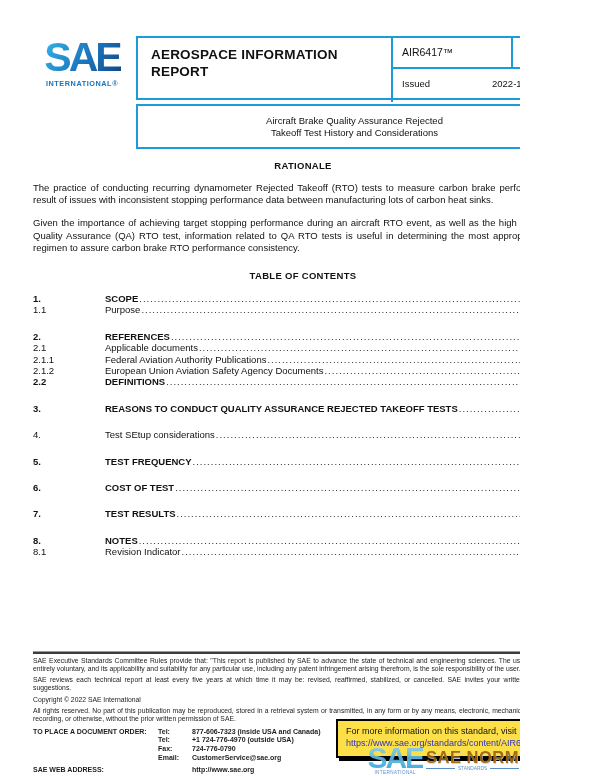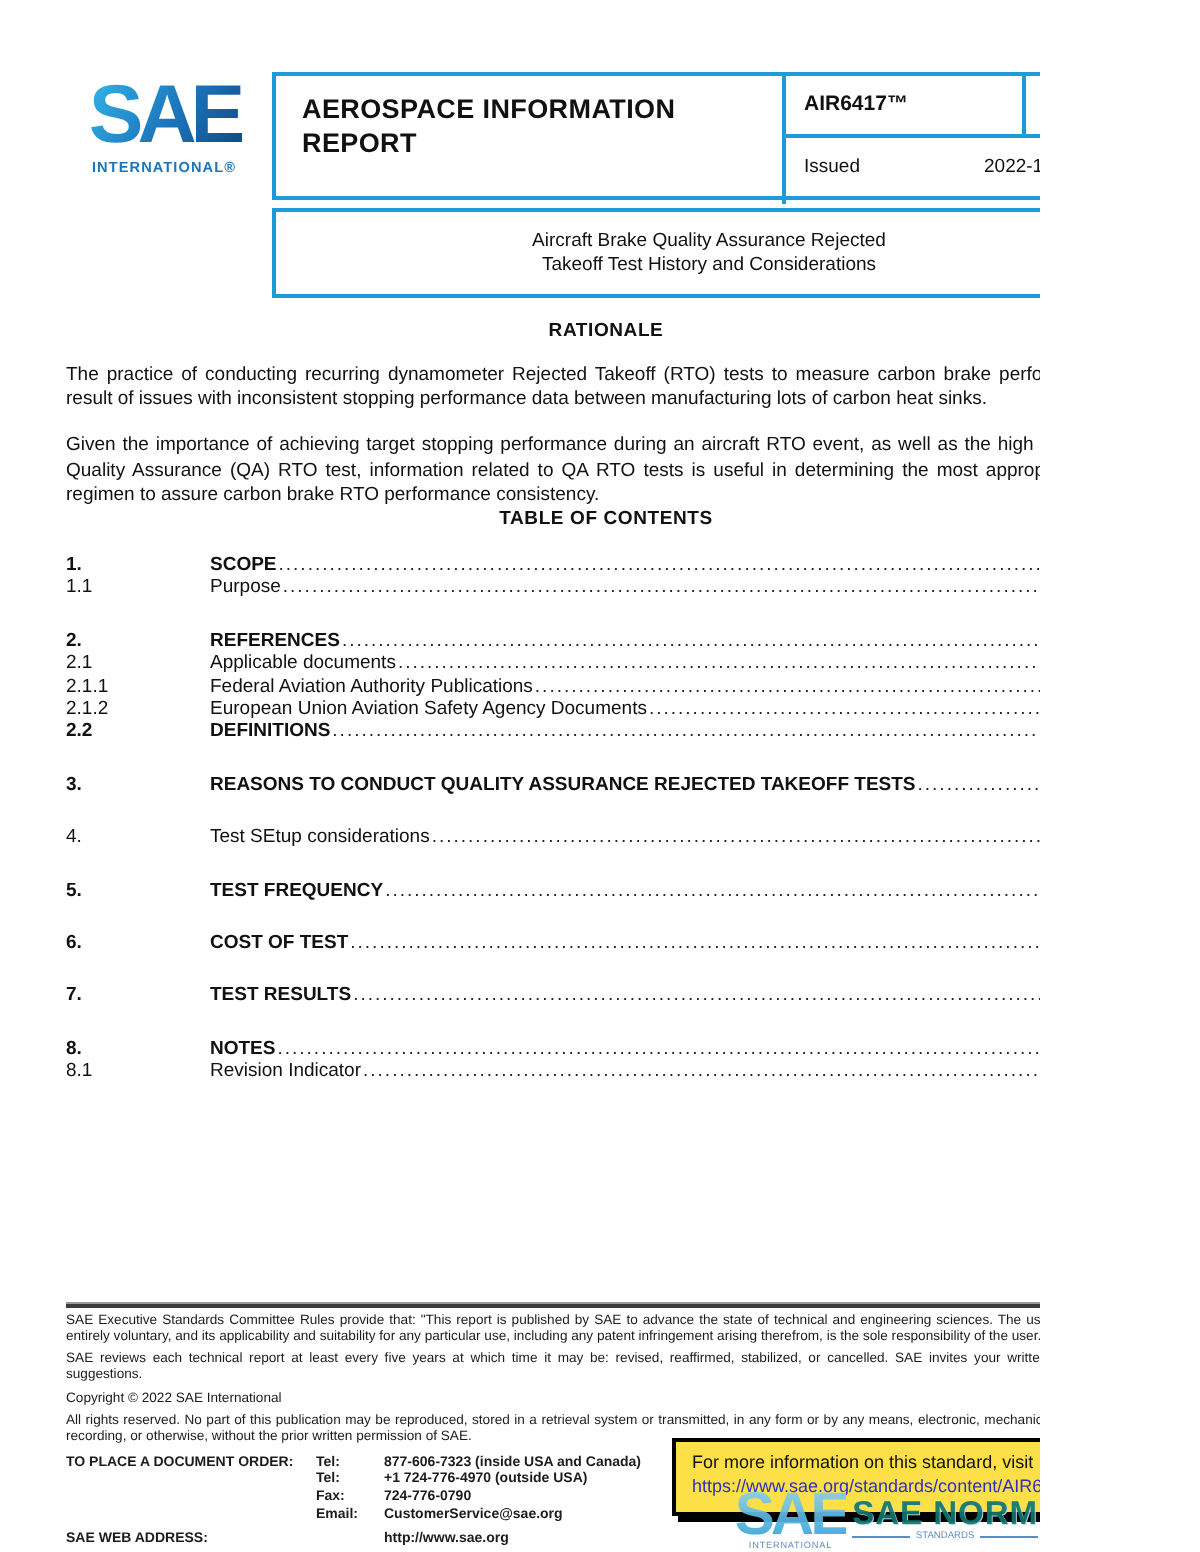--- a/index.html
+++ b/index.html
@@ -15,36 +15,36 @@
     -webkit-background-clip:text; background-clip:text; -webkit-text-fill-color:transparent; color:#1b75bc;
   }
   .sae-intl{font-size:7.3px; font-weight:bold; color:#1b75bc; letter-spacing:0.55px; margin-top:1px;}
   .hdr-table{
     position:absolute; left:136px; top:36px; width:437px; height:64px;
     border:2px solid var(--blue); box-sizing:border-box;
     display:grid; grid-template-columns:255px 118px 1fr; grid-template-rows:29px 1fr;
   }
   .cell-doctype{grid-row:1/3; border-right:2px solid var(--blue); padding:9px 0 0 13px;
     font-size:13.5px; font-weight:bold; line-height:16.5px; letter-spacing:0.2px;}
-  .cell-num{padding:8px 0 0 9px; font-size:10.5px; font-weight:bold;}
+  .cell-num{padding:8px 0 0 9px; font-size:10.5px; font-weight:normal;}
   .cell-empty{border-left:2px solid var(--blue);}
   .cell-issued{grid-column:2/4; border-top:2px solid var(--blue); padding:9px 0 13px 9px;
     font-size:9.5px; display:flex;text-align:center;}
   .issued-date{margin-left:62px;}
   .title-box{
     position:absolute; left:136px; top:104px; width:437px; height:45px;
     border:2px solid var(--blue); box-sizing:border-box;
     display:flex; flex-direction:column; justify-content:center; align-items:center;
     font-size:9.5px; line-height:12px; text-align:center;
   }
   
   .content{position:absolute; left:33px; top:160px; width:540px;}
   .center-head{font-size:9.5px; font-weight:bold; text-align:center; letter-spacing:0.3px;}
   .body-p{font-size:9.5px; line-height:12.2px; text-align:justify; margin:11px 0 0 0;}
-  .toc{}
+  .toc{margin-top:16px;}
   .toc-rows{margin-top:12px;}
   .toc-row{display:flex; font-size:9.5px; line-height:11.4px; align-items:baseline;}
   .toc-row.gap{margin-top:15px;}
   .toc-row.b{font-weight:bold;}
   .toc-num{width:72px; flex:none;}
   .toc-title{flex:none; white-space:nowrap;}
   .toc-dots{flex:1; overflow:hidden; white-space:nowrap; font-weight:normal; letter-spacing:1px; margin:0 1px; color:#222;}
   .toc-pg{flex:none; text-align:right;}
   
   .footer{position:absolute; left:33px; top:651px; width:540px;}
@@ -62,21 +62,21 @@
   .info-link{color:#2f2fc4; cursor:pointer; word-break:break-all;}
   .watermark{position:absolute; right:1px; bottom:1px; display:flex; align-items:flex-start; opacity:0.92; z-index:5;}
   .wm-left{text-align:center;}
   .wm-sae{
     font-size:30px; font-weight:bold; letter-spacing:-2px; line-height:28px;
     background:linear-gradient(180deg,#8fd0ef 0%,#2e9fd4 100%);
     -webkit-background-clip:text; background-clip:text; -webkit-text-fill-color:transparent; color:#5fb6e2;
   }
   .wm-intl{font-size:4.6px; color:#4d84c4; letter-spacing:0.4px; margin-top:-2px;}
   .wm-right{margin:5px 0 0 3px;}
-  .wm-name{font-size:16.5px; font-weight:bold; color:#0f766e; line-height:16px; letter-spacing:0.5px;
+  .wm-name{font-size:16.5px; font-weight:bold; color:#a16207; line-height:16px; letter-spacing:0.5px;
     text-shadow:0.5px 0.5px 0 #bcd6ee;}
   .wm-tag{display:flex; align-items:center; gap:3px; font-size:4.8px; color:#4d84c4; margin-top:1px;}
   .wm-tag::before,.wm-tag::after{content:""; flex:1; border-top:1px solid #4d84c4;}
 </style>
 </head>
 <body>
 
 <div class="page">
 
   <div class="sae-logo">

